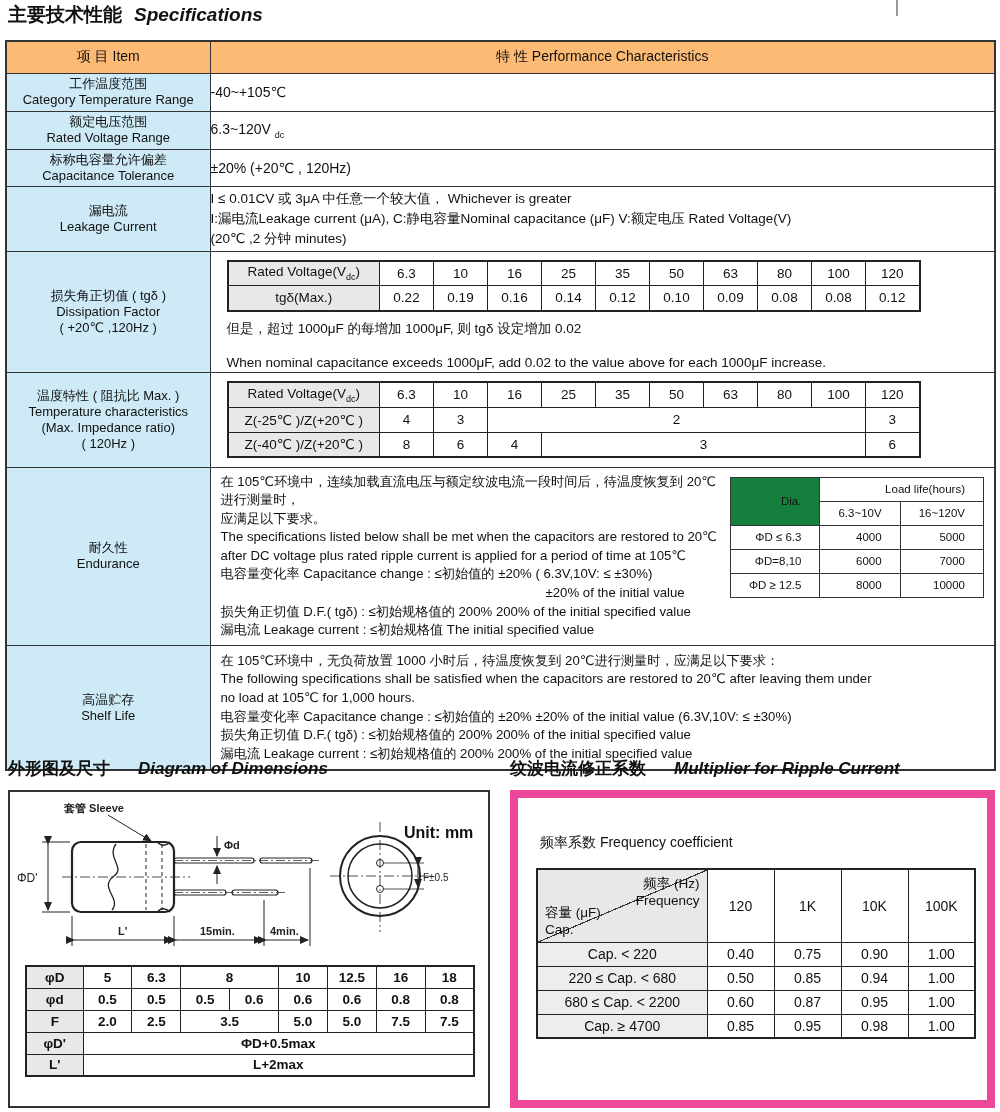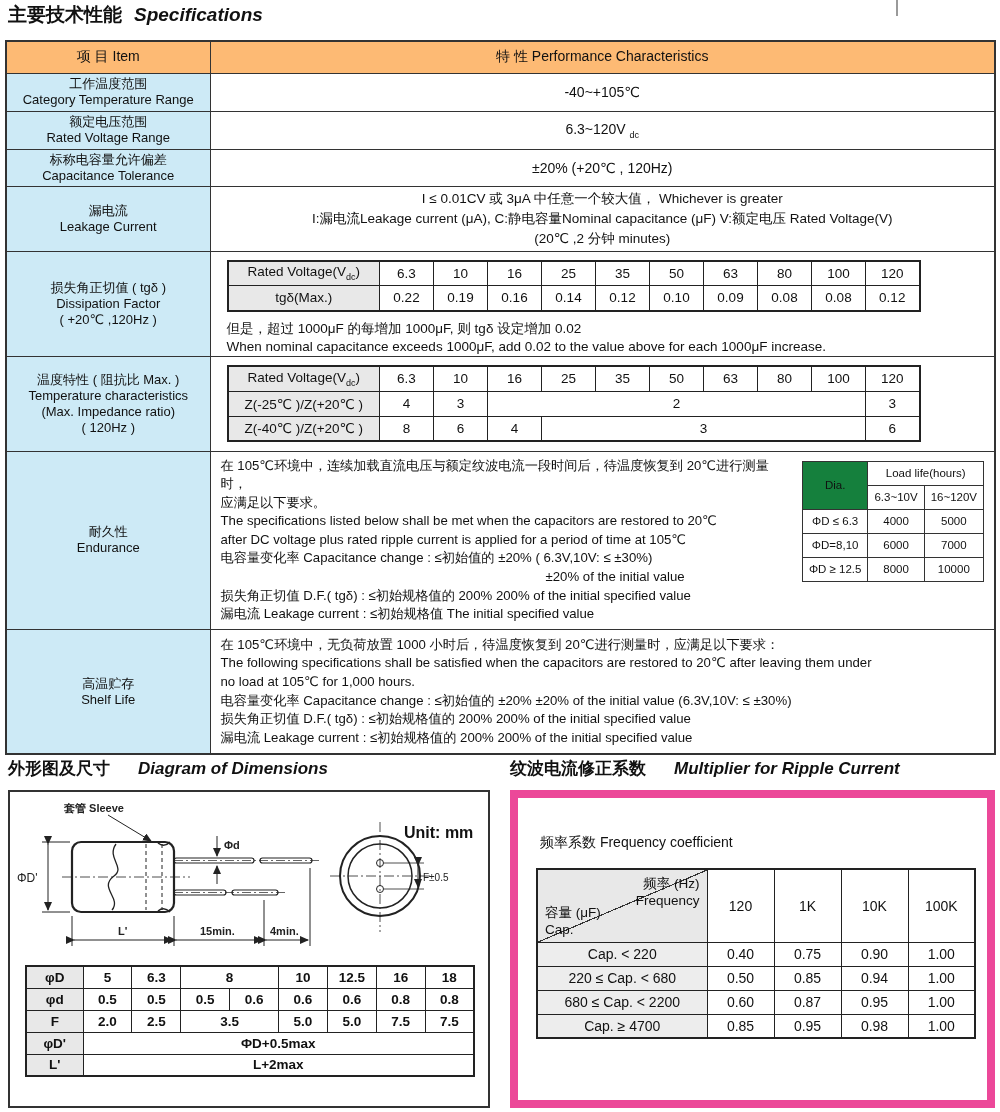--- a/index.html
+++ b/index.html
@@ -9,34 +9,34 @@
   .title .en{font-style:italic;margin-left:12px}
   .artifact{position:absolute;left:896px;top:0;width:2px;height:16px;background:#9a9a9a}
 
   table{border-collapse:collapse}
   .spec{position:absolute;left:5px;top:40px;width:991px;table-layout:fixed;border:2px solid #333}
   .spec>tbody>tr>td{border:1.5px solid #333;vertical-align:middle;overflow:hidden}
   .r32{height:32px}.r38{height:38px}.r37{height:37px}.r65{height:65px}
   .r100{height:100px}.r95{height:95px}.r155{height:155px}.r125{height:125px}
   .hdr td{background:#fdba74;text-align:center;font-size:14px}
   .lblcell{background:#cdeaf6;text-align:center;font-size:13px;line-height:16px;padding:2px}
-  .valcell{text-align:center;font-size:14px}
+  .valcell{text-align:left;font-size:14px}
   .valcell .multi{line-height:20px;font-size:13.5px}
   sub{font-size:9px}
 
   .inner{margin:8px 0 8px 16px;border:2px solid #222;table-layout:fixed}
   .inner td{border:1px solid #222;text-align:center;font-size:13.5px;height:25px;padding:0 2px}
   .inner .ghd{background:#e8e8e8;width:152px}
   .inner .num{width:54px}
   .note{margin:7px 0 0 16px;font-size:13.5px;line-height:18px}
 
   .bigcell{padding:5px 10px;font-size:13.2px;line-height:18.6px}
   .indent-mid{padding-left:325px}
   .loadlife{float:right;margin:4px 0 4px 10px;border:1.5px solid #333;font-size:11.5px}
-  .loadlife td{border:1px solid #333;text-align:center;padding:2px 6px;height:24px}
+  .loadlife td{border:1px solid #333;text-align:right;padding:2px 18px;height:24px}
   .loadlife .hd{background:#15803d}
 
   .sec-title{position:absolute;font-size:17px;font-weight:bold;white-space:nowrap}
   .sec-title .en{font-style:italic;margin-left:28px}
   #dims-title{left:8px;top:757px}
   #ripple-title{left:510px;top:757px}
   #dims-box{position:absolute;left:8px;top:790px;width:482px;height:318px;border:2px solid #333}
   #ripple-box{position:absolute;left:510px;top:790px;width:485px;height:318px;border:8px solid #ec4899}
 
   .dimtable{position:absolute;left:15px;top:173px;width:450px;border:2px solid #222;table-layout:fixed}
@@ -139,21 +139,21 @@
           <td class="num">0.12</td>
           <td class="num">0.10</td>
           <td class="num">0.09</td>
           <td class="num">0.08</td>
           <td class="num">0.08</td>
           <td class="num">0.12</td>
         </tr>
       </tbody>
           </table>
       <div class="note">但是，超过 1000μF 的每增加 1000μF, 则 tgδ 设定增加 0.02</div>
-      <div class="note" style="margin-top:0">When nominal capacitance exceeds 1000μF, add 0.02 to the value above for each 1000μF increase.</div>
+      <div class="note" style="margin-top:16px">When nominal capacitance exceeds 1000μF, add 0.02 to the value above for each 1000μF increase.</div>
     </td>
   </tr>
   <tr class="r95">
     <td class="lblcell">
       <div>温度特性 ( 阻抗比 Max. )</div>
       <div>Temperature characteristics</div>
       <div>(Max. Impedance ratio)</div>
       <div>( 120Hz )</div>
     </td>
     <td>

